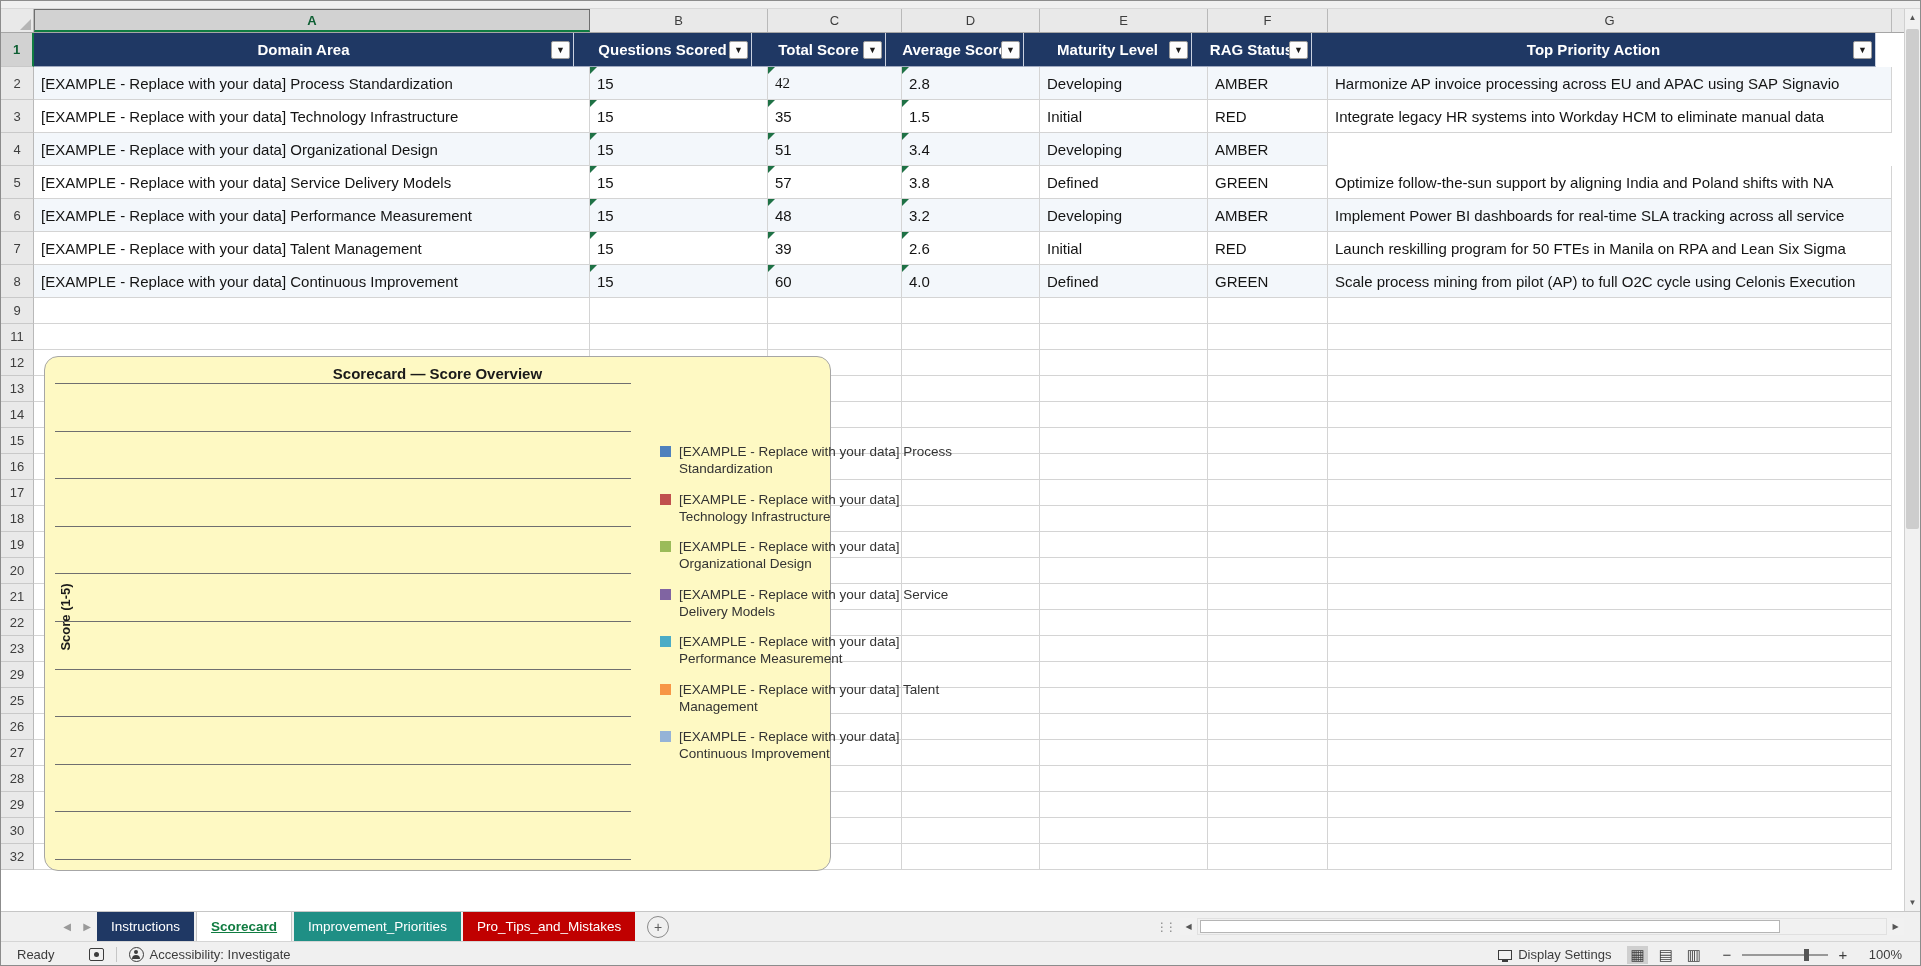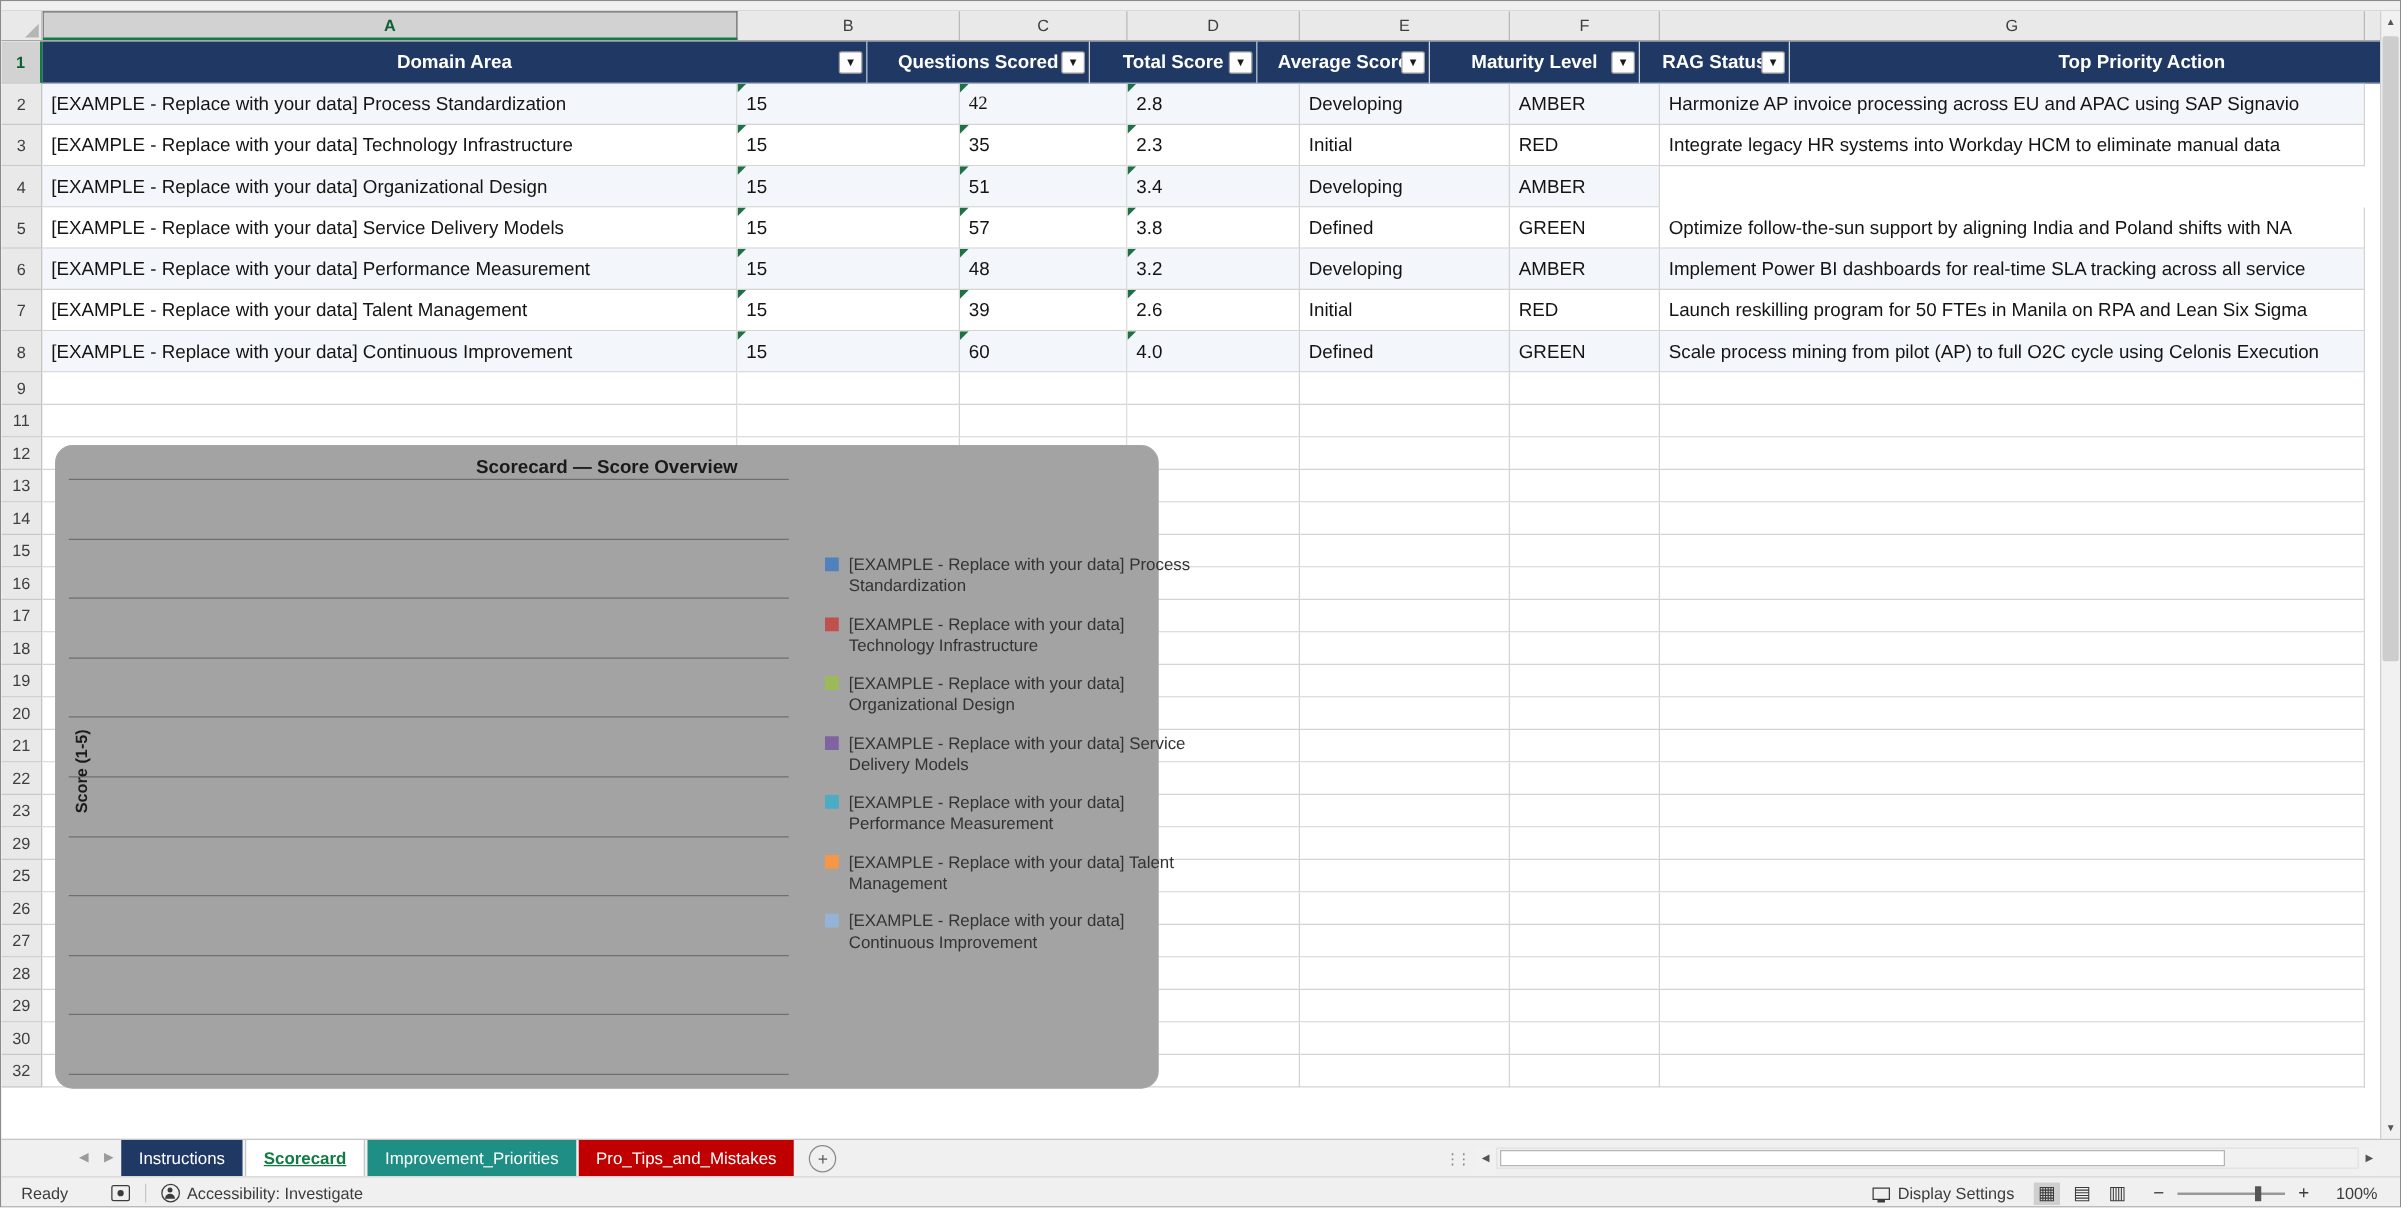--- a/index.html
+++ b/index.html
@@ -28,21 +28,21 @@
   .rowhead{width:33px;flex:none;background:#E9E9E9;border-right:1px solid #B9B9B9;border-bottom:1px solid #C9C9C9;display:flex;align-items:center;justify-content:center;font-size:13px;color:#3E3E3E;cursor:pointer}
   .rowhead.selected{background:#D2D2D2;border-right:2px solid #107C41;color:#0E5F33;font-weight:bold}
   .cell{flex:none;position:relative;overflow:hidden;white-space:nowrap;border-right:1px solid #D4D4D4;border-bottom:1px solid #D4D4D4;display:flex;align-items:center;cursor:cell;background:#fff}
   .hdr-row .cell{background:#1F3864;color:#FFFFFF;font-weight:bold;font-size:15px;justify-content:center;border-right:1px solid #C9D1E0;border-bottom:1px solid #9FA9BF}
   .data-row .cell{font-size:15px;color:#141414;padding:0 7px}
   .band .cell{background:#F3F7FB}
   .err::before{content:"";position:absolute;top:0;left:0;border-top:7px solid #1E7145;border-right:7px solid transparent}
   .filter-btn{position:absolute;right:3px;top:50%;transform:translateY(-50%);width:19px;height:18px;background:#FDFDFD;border:1px solid #9C9C9C;border-radius:2px;color:#1A1A1A;font-size:9px;display:flex;align-items:center;justify-content:center;font-weight:normal;cursor:pointer}
 
   
-  .chart{position:absolute;left:43px;top:323px;width:883px;height:515px;background:#a3a3a3;border:1px solid #A6A6A6;border-radius:14px;z-index:10}
+  .chart{position:absolute;left:43px;top:323px;width:787px;height:515px;background:#fef9c3;border:1px solid #A6A6A6;border-radius:14px;z-index:10}
   .chart-title{position:absolute;top:8px;left:0;width:100%;text-align:center;font-weight:bold;font-size:15px;color:#1A1A1A}
   .plot{position:absolute;left:10px;top:26px;width:576px;height:476px}
   .gridline{position:absolute;left:0;width:100%;height:1px;background:#6F6F6F}
   .ylabel{position:absolute;left:20px;top:260px;transform:translate(-50%,-50%) rotate(-90deg);font-weight:bold;font-size:13px;color:#1A1A1A;white-space:nowrap}
   .legend{position:absolute;left:615px;top:86px;width:310px;display:flex;flex-direction:column;gap:13px}
   .lg-item{display:flex;gap:8px;font-size:13.5px;color:#333;line-height:1.28;cursor:pointer}
   .lg-sw{width:11px;height:11px;flex:none;margin-top:3px}
 
   
   .vscroll{position:absolute;top:8px;right:0;width:16px;height:902px;background:#F1F1F1;border-left:1px solid #D0D0D0}
@@ -105,21 +105,21 @@
         <div class="colhead" style="width: 120px;">F</div>
         <div class="colhead" style="width: 564px;">G</div>
       </div>
     <div class="colhead-fill"></div>
   </div>
 
   <div class="grid">
     <div id="grid-rows">
         <div class="grid-row hdr-row">
           <div class="rowhead selected">1</div>
-          <div class="cell" style="width: 660px;">
+          <div class="cell" style="width: 540px;">
             <span>Domain Area</span>
             <span class="filter-btn">▼</span>
           </div>
           <div class="cell" style="width: 178px;">
             <span>Questions Scored</span>
             <span class="filter-btn">▼</span>
           </div>
           <div class="cell" style="width: 134px;">
             <span>Total Score</span>
             <span class="filter-btn">▼</span>
@@ -149,21 +149,21 @@
           <div class="cell err" style="width: 138px;">2.8</div>
           <div class="cell" style="width: 168px;">Developing</div>
           <div class="cell" style="width: 120px;">AMBER</div>
           <div class="cell" style="width: 564px;">Harmonize AP invoice processing across EU and APAC using SAP Signavio</div>
         </div>
         <div class="grid-row data-row">
           <div class="rowhead">3</div>
           <div class="cell" style="width: 556px;">[EXAMPLE - Replace with your data] Technology Infrastructure</div>
           <div class="cell err" style="width: 178px;">15</div>
           <div class="cell err" style="width: 134px;">35</div>
-          <div class="cell err" style="width: 138px;">2.3</div>
+          <div class="cell err" style="width: 138px;">1.5</div>
           <div class="cell" style="width: 168px;">Initial</div>
           <div class="cell" style="width: 120px;">RED</div>
           <div class="cell" style="width: 564px;">Integrate legacy HR systems into Workday HCM to eliminate manual data</div>
         </div>
         <div class="grid-row data-row band">
           <div class="rowhead">4</div>
           <div class="cell" style="width: 556px;">[EXAMPLE - Replace with your data] Organizational Design</div>
           <div class="cell err" style="width: 178px;">15</div>
           <div class="cell err" style="width: 134px;">51</div>
           <div class="cell err" style="width: 138px;">3.4</div>

